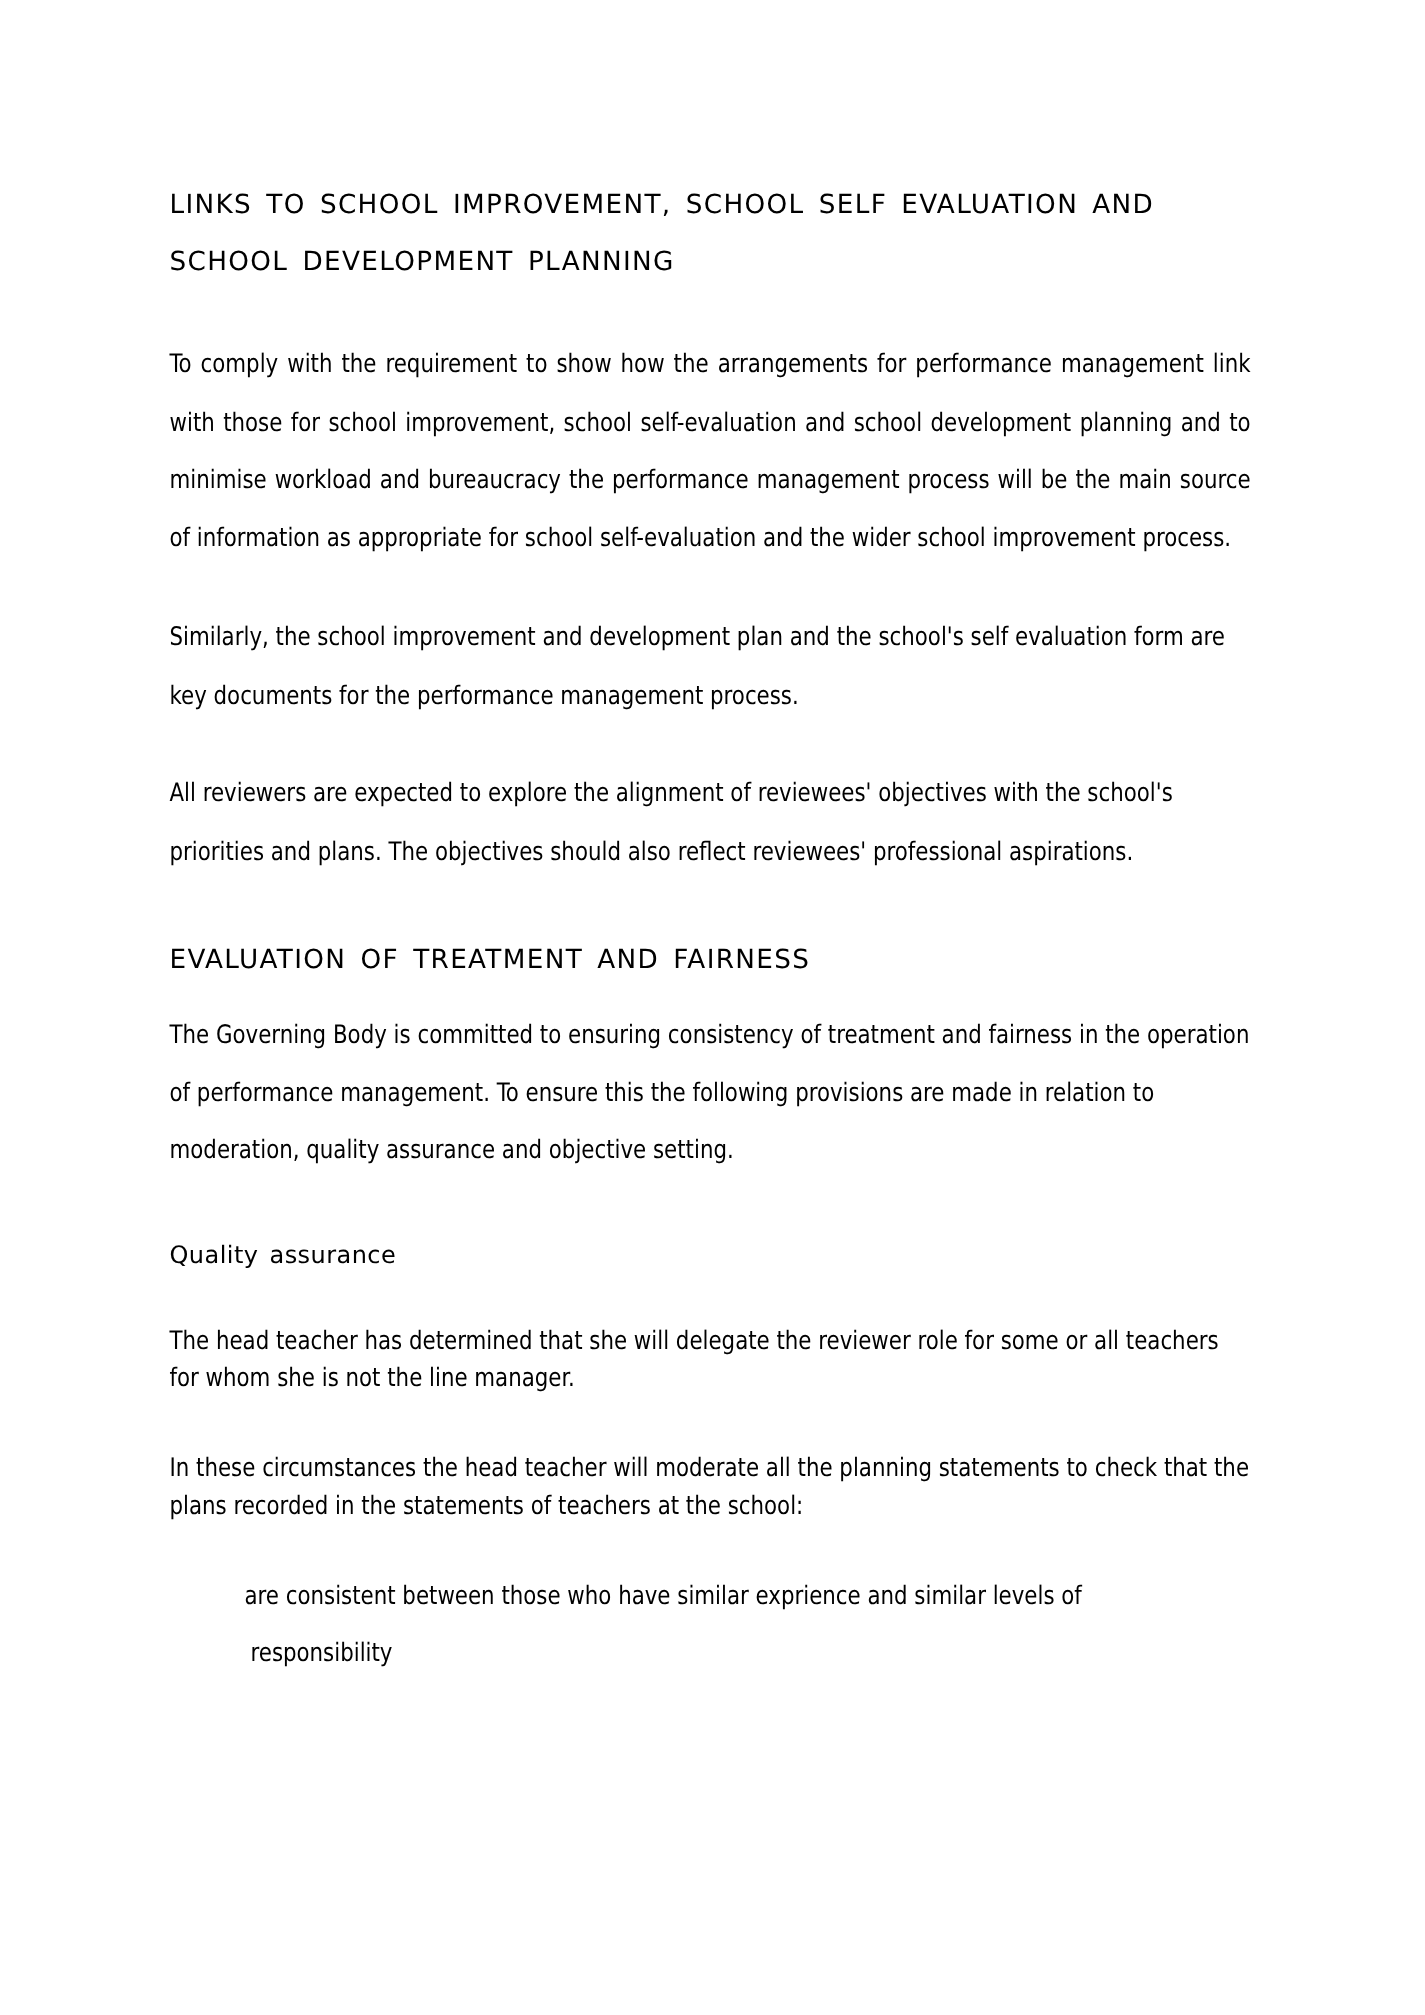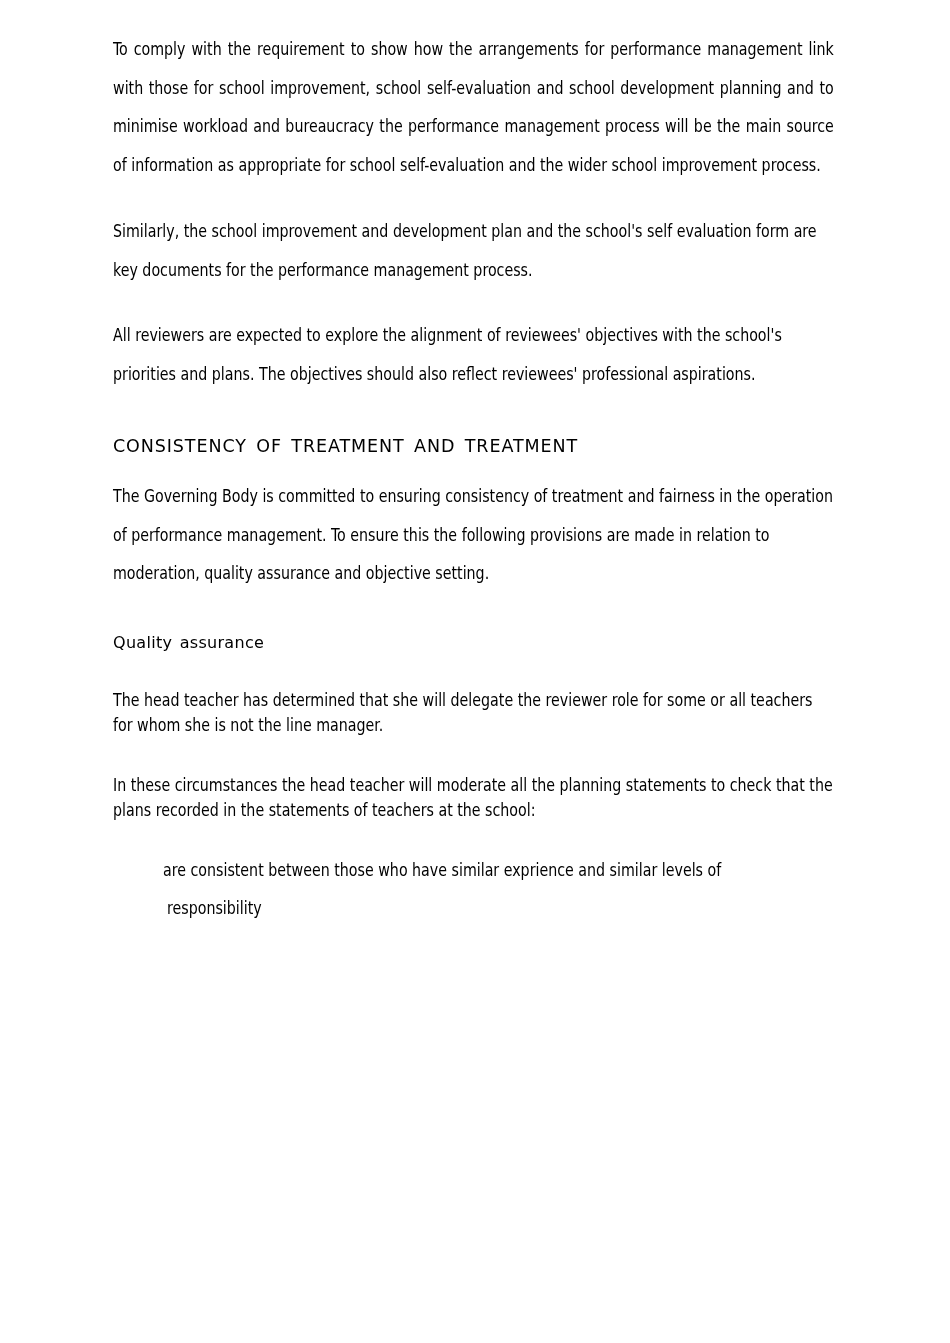--- a/index.html
+++ b/index.html
@@ -97,36 +97,37 @@
 
   .indent-1 { margin-left: 50px; }
   .indent-2 { margin-left: 54px; }
 </style>
 </head>
 <body>
 
 <div class="page">
   <div class="content">
 
+    <h1 class="doc-title">LINKS TO SCHOOL IMPROVEMENT, SCHOOL SELF EVALUATION AND SCHOOL DEVELOPMENT PLANNING</h1>
 
     <div class="gap-title-p1"></div>
 
     <p class="para justified">To comply with the requirement to show how the arrangements for performance management link with those for school improvement, school self-evaluation and school development planning and to minimise workload and bureaucracy the performance management process will be the main source of information as appropriate for school self-evaluation and the wider school improvement process.</p>
 
     <div class="gap-p1-p2"></div>
 
     <p class="para">Similarly, the school improvement and development plan and the school's self evaluation form are key documents for the performance management process.</p>
 
     <div class="gap-p2-p3"></div>
 
     <p class="para">All reviewers are expected to explore the alignment of reviewees' objectives with the school's priorities and plans. The objectives should also reflect reviewees' professional aspirations.</p>
 
     <div class="gap-p3-sec"></div>
 
-    <h2 class="section-heading">CONSISTENCY OF TREATMENT AND TREATMENT</h2>
+    <h2 class="section-heading">EVALUATION OF TREATMENT AND FAIRNESS</h2>
 
     <div class="gap-sec-p4"></div>
 
     <p class="para">The Governing Body is committed to ensuring consistency of treatment and fairness in the operation of performance management. To ensure this the following provisions are made in relation to moderation, quality assurance and objective setting.</p>
 
     <div class="gap-p4-sub"></div>
 
     <h3 class="sub-heading">Quality assurance</h3>
 
     <div class="gap-sub-p5"></div>

